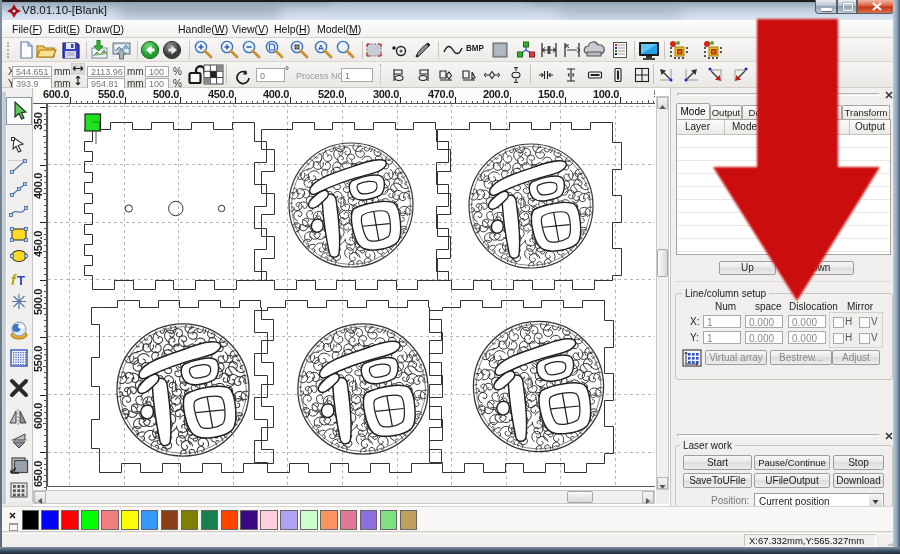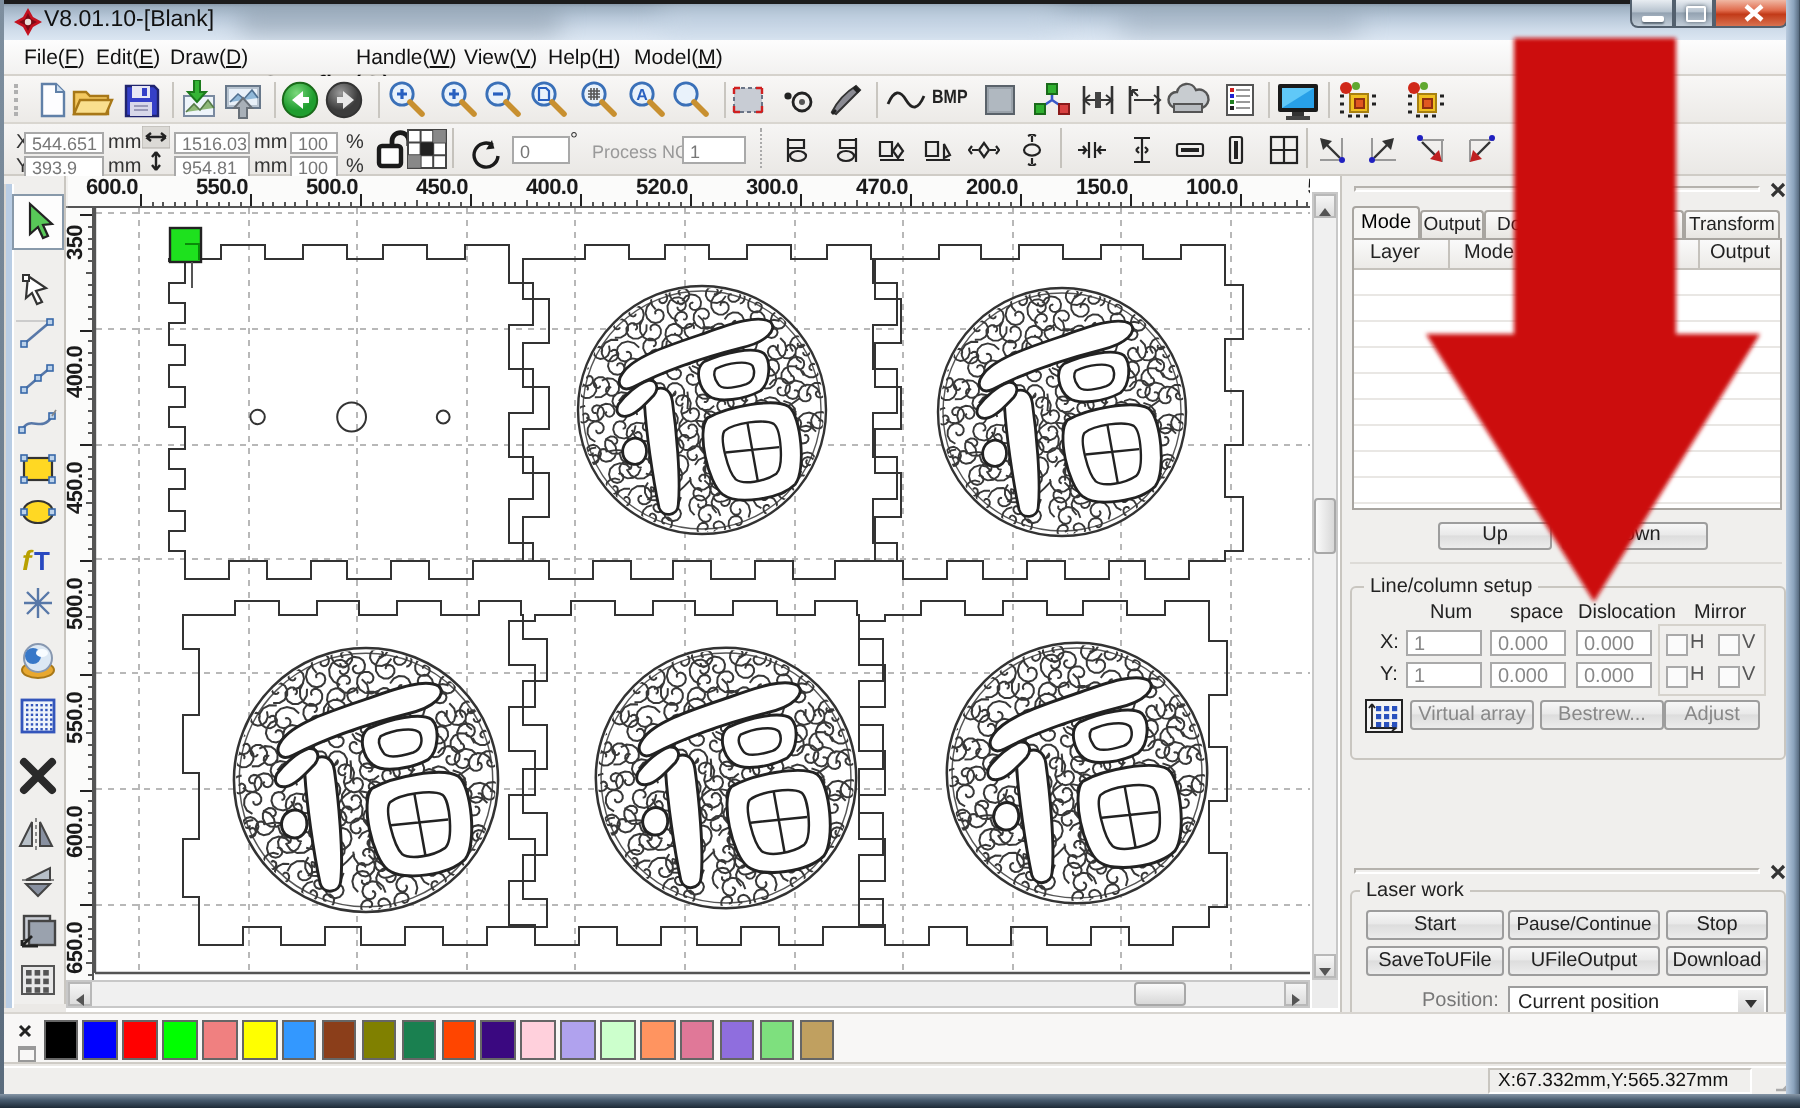--- a/index.html
+++ b/index.html
@@ -200,21 +200,21 @@
     <span style="position:absolute;font-size:10px;color:#333;left:8px;top:16px">Y</span>
     <div style="position:absolute;left:12px;top:4px;width:40px;height:11px;background:#fff;border:1px solid #a9a9a9;font-size:9px;color:#777;text-align:left;padding-left:3px;line-height:11px;box-sizing:border-box;overflow:hidden">544.651</div>
     <div style="position:absolute;left:12px;top:16px;width:40px;height:11px;background:#fff;border:1px solid #a9a9a9;font-size:9px;color:#777;text-align:left;padding-left:3px;line-height:11px;box-sizing:border-box;overflow:hidden">393.9</div>
     <span style="position:absolute;font-size:10px;color:#333;left:54px;top:4px">mm</span>
     <span style="position:absolute;font-size:10px;color:#333;left:54px;top:16px">mm</span>
     <svg width="14" height="24" style="position:absolute;left:71px;top:1px">
       <rect x="0" y="0" width="14" height="11" fill="#dcdad6" stroke="#b0ada8" stroke-width="0.5"></rect>
       <path d="M2,5.5 h10 M2,5.5 l2.5,-2 m-2.5,2 l2.5,2 M12,5.5 l-2.5,-2 m2.5,2 l-2.5,2" stroke="#222" stroke-width="1.2" fill="none"></path>
       <path d="M7,13 v9 M7,13 l-2,2.5 m2,-2.5 l2,2.5 M7,22 l-2,-2.5 m2,2.5 l2,-2.5" stroke="#222" stroke-width="1.2" fill="none"></path>
     </svg>
-    <div style="position:absolute;left:87px;top:4px;width:38px;height:11px;background:#fff;border:1px solid #a9a9a9;font-size:9px;color:#777;text-align:left;padding-left:3px;line-height:11px;box-sizing:border-box;overflow:hidden">1516.03</div>
+    <div style="position:absolute;left:87px;top:4px;width:38px;height:11px;background:#fff;border:1px solid #a9a9a9;font-size:9px;color:#777;text-align:left;padding-left:3px;line-height:11px;box-sizing:border-box;overflow:hidden">2113.96</div>
     <div style="position:absolute;left:87px;top:16px;width:38px;height:11px;background:#fff;border:1px solid #a9a9a9;font-size:9px;color:#777;text-align:left;padding-left:3px;line-height:11px;box-sizing:border-box;overflow:hidden">954.81</div>
     <span style="position:absolute;font-size:10px;color:#333;left:127px;top:4px">mm</span>
     <span style="position:absolute;font-size:10px;color:#333;left:127px;top:16px">mm</span>
     <div style="position:absolute;left:145px;top:4px;width:24px;height:11px;background:#fff;border:1px solid #a9a9a9;font-size:9px;color:#777;text-align:left;padding-left:3px;line-height:11px;box-sizing:border-box;overflow:hidden">100</div>
     <div style="position:absolute;left:145px;top:16px;width:24px;height:11px;background:#fff;border:1px solid #a9a9a9;font-size:9px;color:#777;text-align:left;padding-left:3px;line-height:11px;box-sizing:border-box;overflow:hidden">100</div>
     <span style="position:absolute;font-size:10px;color:#333;left:173px;top:4px">%</span>
     <span style="position:absolute;font-size:10px;color:#333;left:173px;top:16px">%</span>
     <svg width="18" height="23" style="position:absolute;left:188px;top:1px">
       <rect x="1.5" y="10" width="11" height="10" rx="1.5" fill="#fdfdfd" stroke="#1a1a1a" stroke-width="2.2"></rect>
       <path d="M8,10 v-2.5 a4.2,4.2 0 0 1 8.4,0 v2.5" fill="none" stroke="#1a1a1a" stroke-width="2.4"></path>

